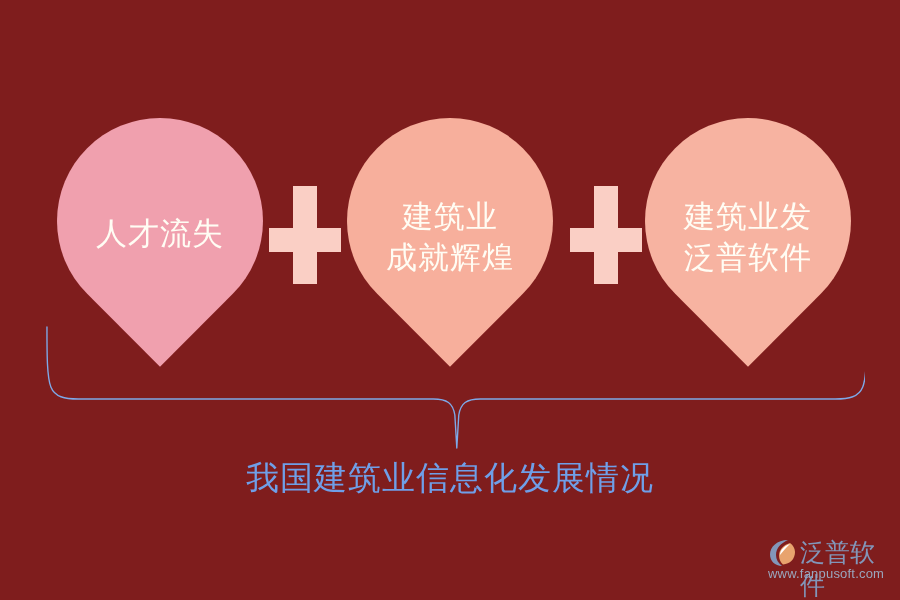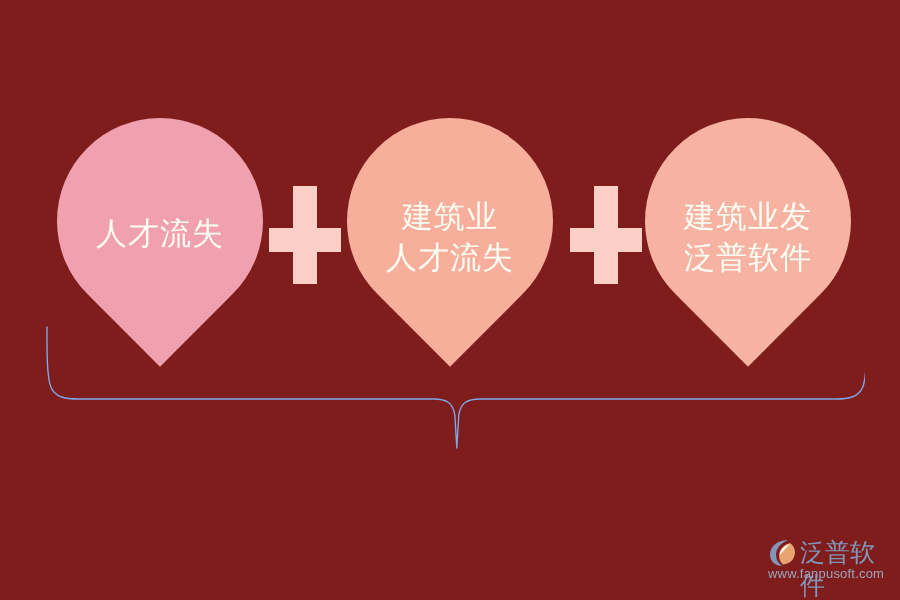--- a/index.html
+++ b/index.html
@@ -134,21 +134,21 @@
   <div class="drop" id="drop-1"></div>
   <div class="drop-label" id="drop-1-label">人才流失</div>
 
   <div class="plus" id="plus-1">
     <div class="bar-v"></div>
     <div class="bar-h"></div>
   </div>
 
   <div class="drop" id="drop-2"></div>
   <div class="drop-label" id="drop-2-label">建筑业
-人才流失</div>
+成就辉煌</div>
 
   <div class="plus" id="plus-2">
     <div class="bar-v"></div>
     <div class="bar-h"></div>
   </div>
 
   <div class="drop" id="drop-3"></div>
   <div class="drop-label" id="drop-3-label">建筑业发
 泛普软件</div>
 
@@ -159,20 +159,21 @@
              L 396,74
              C 410,74 416,78 418,90
              L 420,123
              L 422,90
              C 424,78 430,74 444,74
              L 806,74
              C 820,74 830,72 834,62
              C 838,52 838,30 838,2" transform="scale(0.9805,1)" fill="none" stroke="#7ea9e8" stroke-width="1.4" stroke-linecap="round" stroke-linejoin="round"></path>
   </svg>
 
+  <div id="caption">我国建筑业信息化发展情况</div>
 
   <div id="logo">
     <svg id="logo-mark" viewBox="0 0 30 30">
       <path d="M 20,2 C 9,2 2,9 2,16.5 C 2,23 7,28 14,28
                C 10,25 8,21 8,17 C 8,10 13,5 20,2 Z" fill="#8296b9"></path>
       <path d="M 22,5 C 15,7 11,12 11,17.5 C 11,21 12.5,24.5 15,26.5
                C 22,26 27,21 27,14 C 27,10.5 25,7 22,5 Z" fill="#e8a36e"></path>
       <path d="M 12,17 C 12,12 16,8 22,6 C 18,10 15,13 12,17 Z" fill="#ffffff"></path>
     </svg>
     <div id="logo-word">泛普软件</div>

